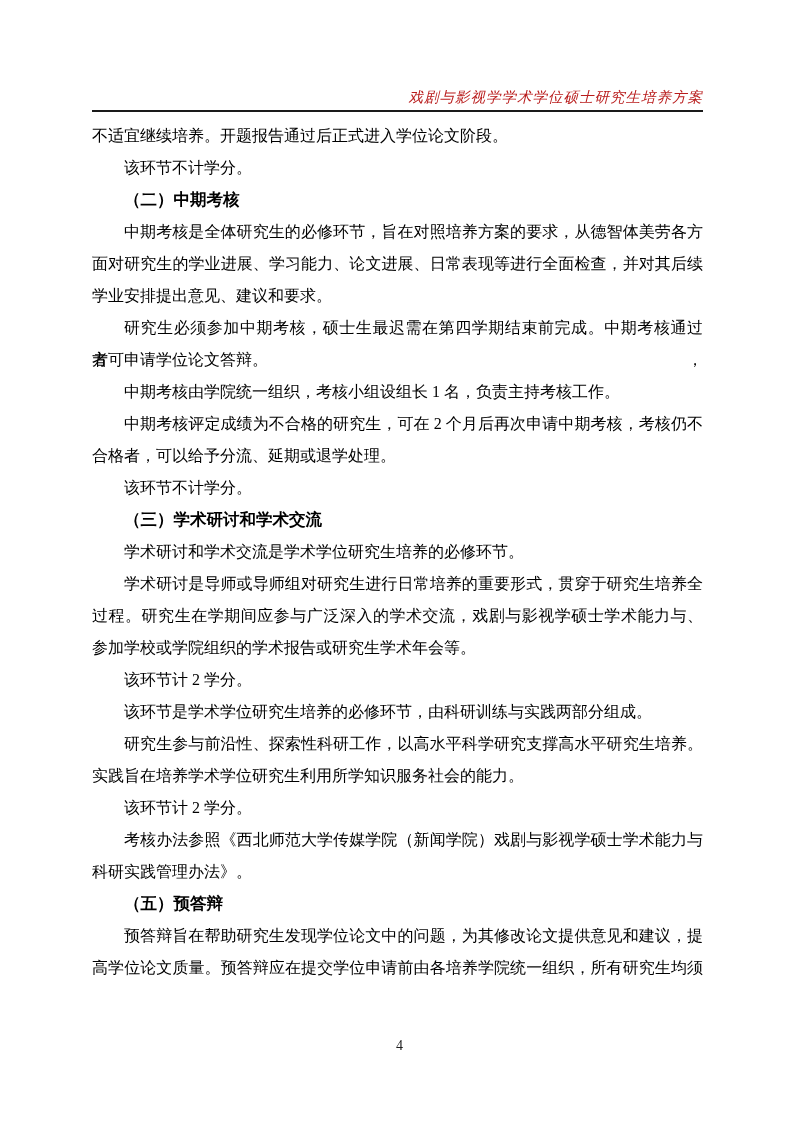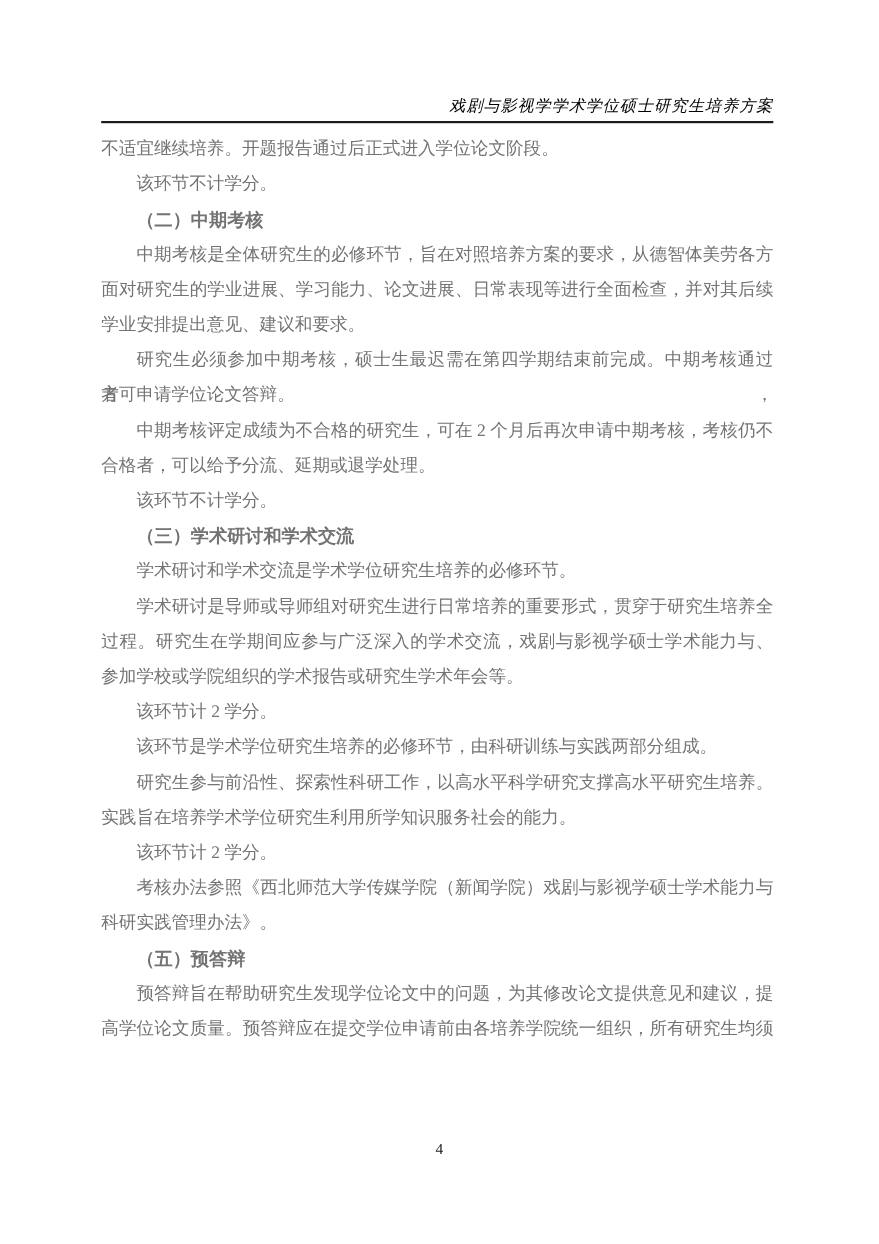--- a/index.html
+++ b/index.html
@@ -20,37 +20,37 @@
     position: absolute;
     left: 92px;
     width: 611px;
     top: 84px;
     height: 26px;
     line-height: 26px;
     text-align: right;
     font-style: italic;
     font-size: 14.5px;
     letter-spacing: 1px;
-    color: #000000;
+    color: #b91c1c;
     border-bottom: 2px solid #1a1a1a;
     box-sizing: content-box;
   }
   .content {
     position: absolute;
     left: 92px;
     top: 114px;
     width: 611px;
     padding-top: 6px;
   }
   .line {
     height: 32px;
     line-height: 32px;
     font-size: 16px;
     white-space: nowrap;
-    color: #737373;
+    color: #000000;
   }
   .line.indent {
     text-indent: 32px;
   }
   .line.full {
     white-space: normal;
     text-align: justify;
     text-align-last: justify;
     text-justify: inter-character;
   }
@@ -78,20 +78,21 @@
 
   <div class="content">
       <div class="line">不适宜继续培养。开题报告通过后正式进入学位论文阶段。</div>
       <div class="line indent">该环节不计学分。</div>
       <div class="line heading indent">（二）中期考核</div>
       <div class="line indent full">中期考核是全体研究生的必修环节，旨在对照培养方案的要求，从德智体美劳各方</div>
       <div class="line full">面对研究生的学业进展、学习能力、论文进展、日常表现等进行全面检查，并对其后续</div>
       <div class="line">学业安排提出意见、建议和要求。</div>
       <div class="line indent full">研究生必须参加中期考核，硕士生最迟需在第四学期结束前完成。中期考核通过者，</div>
       <div class="line">方可申请学位论文答辩。</div>
+      <div class="line indent">中期考核由学院统一组织，考核小组设组长 1 名，负责主持考核工作。</div>
       <div class="line indent full">中期考核评定成绩为不合格的研究生，可在 2 个月后再次申请中期考核，考核仍不</div>
       <div class="line">合格者，可以给予分流、延期或退学处理。</div>
       <div class="line indent">该环节不计学分。</div>
       <div class="line heading indent">（三）学术研讨和学术交流</div>
       <div class="line indent">学术研讨和学术交流是学术学位研究生培养的必修环节。</div>
       <div class="line indent full">学术研讨是导师或导师组对研究生进行日常培养的重要形式，贯穿于研究生培养全</div>
       <div class="line full">过程。研究生在学期间应参与广泛深入的学术交流，戏剧与影视学硕士学术能力与、</div>
       <div class="line">参加学校或学院组织的学术报告或研究生学术年会等。</div>
       <div class="line indent">该环节计 2 学分。</div>
       <div class="line indent">该环节是学术学位研究生培养的必修环节，由科研训练与实践两部分组成。</div>

